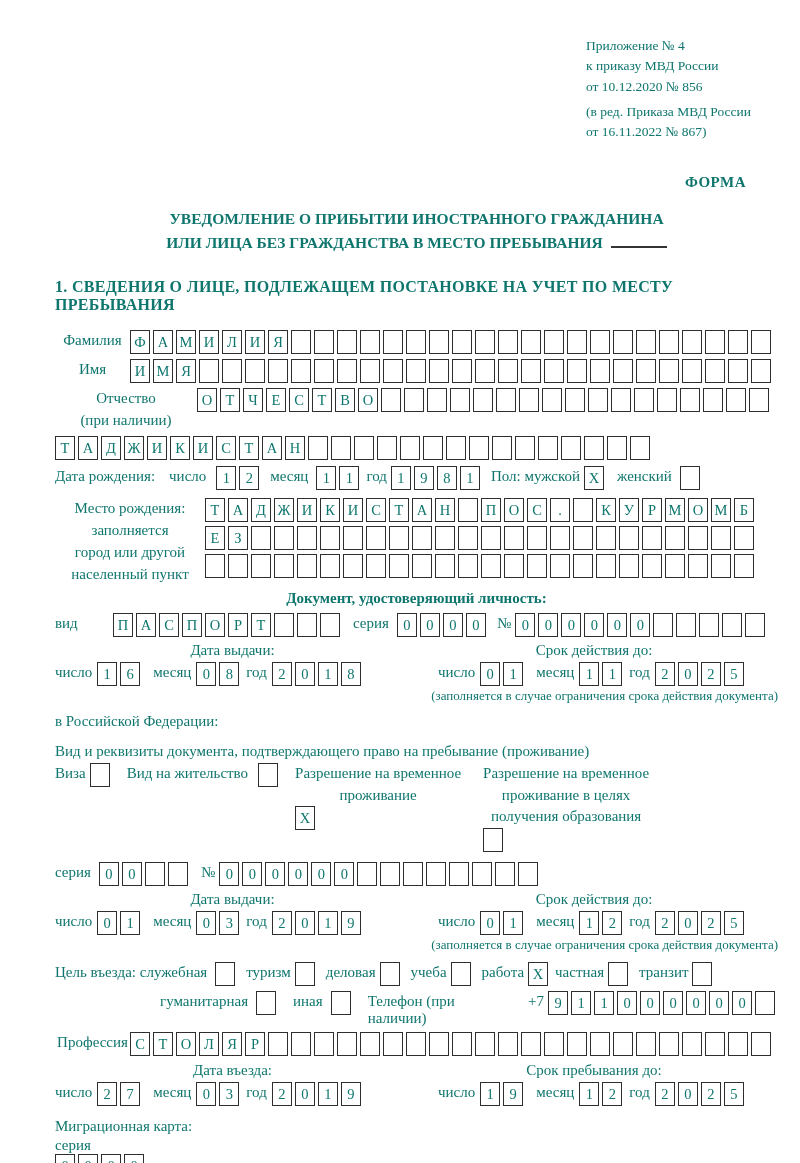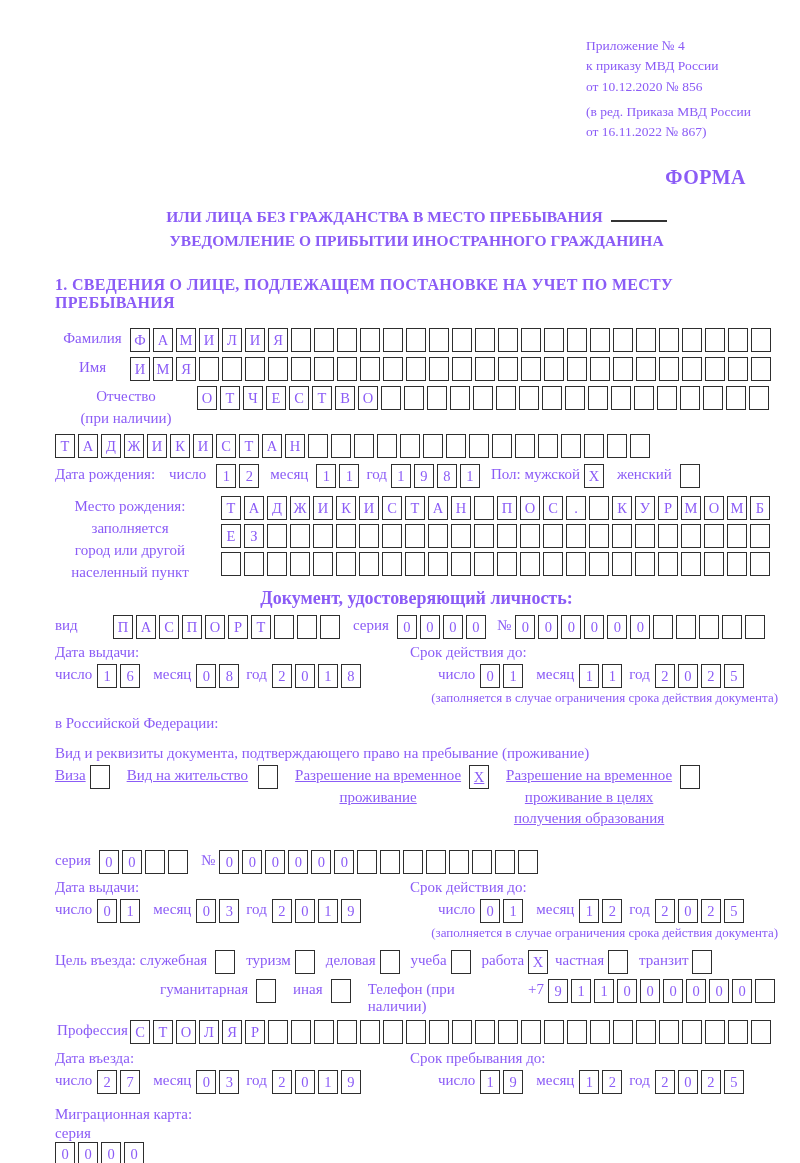--- a/index.html
+++ b/index.html
@@ -5,26 +5,26 @@
   html,body{margin:0;padding:0;background:#e8e8e8;}
   .page{
     position:relative;
     width:800px;
     height:1163px;
     margin:0 auto;
     background:#ffffff;
     box-sizing:border-box;
     padding:36px 22px 30px 55px;
     font-family:"Liberation Serif","DejaVu Serif",serif;
-    color:#8b5cf6;
+    color:#0f766e;
     overflow:hidden;
   }
   .hdr-block{margin-left:auto;width:192px;font-size:13.5px;line-height:1.5;}
   .hdr-block .gap{height:5px;}
-  .forma{margin-top:24px;text-align:right;padding-right:32px;font-weight:bold;font-size:20px;letter-spacing:.5px;}
+  .forma{margin-top:32px;text-align:right;padding-right:32px;font-weight:bold;font-size:15px;letter-spacing:.5px;}
   .title{margin-top:16px;text-align:center;font-weight:bold;font-size:15.5px;line-height:1.5;}
   .blank-line{display:inline-block;width:56px;border-bottom:2px solid #333;height:12px;margin-left:8px;}
   .sec-heading{margin-top:24px;font-weight:bold;font-size:16px;letter-spacing:.3px;margin-bottom:16px;}
   .frow{display:flex;align-items:flex-start;margin-bottom:5px;font-size:15px;}
   .lbl{font-size:15px;line-height:1.45;text-align:center;}
   .lblcol{flex:0 0 auto;}
   .w75{width:75px;}
   .w142{width:142px;}
   .w122{width:122px;}
   .w150{width:150px;}
@@ -34,27 +34,27 @@
     display:inline-flex;width:20px;height:24px;box-sizing:border-box;
     border:1.6px solid #2e2e2e;margin-right:3px;
     align-items:center;justify-content:center;
     font-size:14.5px;line-height:1;background:#fff;flex:0 0 auto;
   }
   .stack > .boxes{display:flex;margin-bottom:4px;}
   .mini-lbl{margin:2px 6px 0 0;font-size:15px;}
   .date-duo{display:flex;margin-top:2px;}
   .date-col-l{flex:0 0 355px;padding-left:0;}
   .date-col-r{flex:1 1 auto;}
-  .date-head{text-align:left;font-size:15px;margin-bottom:3px;}
+  .date-head{text-align:center;font-size:15px;margin-bottom:3px;}
   .date-line{display:flex;align-items:flex-start;}
   .date-line .mini-lbl{margin-right:5px;}
   .note{font-size:13px;text-align:right;margin-top:2px;margin-bottom:6px;}
-  .center-bold{text-align:center;font-weight:bold;font-size:18px;margin:4px 0 6px 0;}
+  .center-bold{text-align:center;font-weight:bold;font-size:15px;margin:4px 0 6px 0;}
   .plain{font-size:15px;line-height:1.55;}
-  .opt-multi{display:flex;align-items:flex-start;}
+  .opt-multi{display:flex;align-items:flex-start;flex-direction:column;}
   .opt-text{text-align:center;font-size:15px;line-height:1.45;margin-right:8px;}
   .rep-right{flex:1 1 auto;}
   .mr4{margin-right:4px;} .mr8{margin-right:8px;} .mr10{margin-right:10px;} .mr14{margin-right:14px;}
 </style>
 </head>
 <body>
 
 <div class="page">
 
   <div class="hdr-block">
@@ -62,22 +62,22 @@
     <div>к приказу МВД России</div>
     <div>от 10.12.2020 № 856</div>
     <div class="gap"></div>
     <div>(в ред. Приказа МВД России</div>
     <div>от 16.11.2022 № 867)</div>
   </div>
 
   <div class="forma">ФОРМА</div>
 
   <div class="title">
+    <div>УВЕДОМЛЕНИЕ О ПРИБЫТИИ ИНОСТРАННОГО ГРАЖДАНИНА</div>
     <div><span>ИЛИ ЛИЦА БЕЗ ГРАЖДАНСТВА В МЕСТО ПРЕБЫВАНИЯ</span><span class="blank-line"></span></div>
-    <div>УВЕДОМЛЕНИЕ О ПРИБЫТИИ ИНОСТРАННОГО ГРАЖДАНИНА</div>
   </div>
 
   <div class="sec-heading">1. СВЕДЕНИЯ О ЛИЦЕ, ПОДЛЕЖАЩЕМ ПОСТАНОВКЕ НА УЧЕТ ПО МЕСТУ ПРЕБЫВАНИЯ</div>
 
   <div class="frow">
     <div class="lbl lblcol w75">Фамилия</div>
     <div class="boxes">
         <span class="cell">Ф</span>
         <span class="cell">А</span>
         <span class="cell">М</span>
@@ -230,21 +230,21 @@
     <span class="mini-lbl mr4">Пол: мужской</span>
     <span class="boxes mr10">
         <span class="cell">X</span>
       </span>
     <span class="mini-lbl mr8">женский</span>
     <span class="boxes">
         <span class="cell"></span>
       </span>
   </div>
 
-  <div class="frow" style="margin-top:8px;gap:16px;">
+  <div class="frow" style="margin-top:8px;">
     <div class="lbl lblcol w150">
       <div>Место рождения:</div>
       <div>заполняется</div>
       <div>город или другой</div>
       <div>населенный пункт</div>
     </div>
     <div class="stack">
       <div class="boxes">
           <span class="cell">Т</span>
           <span class="cell">А</span>
@@ -409,21 +409,21 @@
             <span class="cell">5</span>
           </span>
       </div>
     </div>
   </div>
   <div class="note">(заполняется в случае ограничения срока действия документа)</div>
 
   <div class="plain" style="margin-bottom:6px;">в Российской Федерации:</div>
   <div class="plain">Вид и реквизиты документа, подтверждающего право на пребывание (проживание)</div>
 
-  <div class="frow" style="margin-bottom:20px;text-decoration:underline;">
+  <div class="frow" style="margin-bottom:10px;">
     <span class="mini-lbl mr4">Виза</span>
     <span class="boxes mr14">
         <span class="cell"></span>
       </span>
     <span class="mini-lbl mr10">Вид на жительство</span>
     <span class="boxes mr14">
         <span class="cell"></span>
       </span>
     <div class="opt-multi mr14">
       <div class="opt-text">

